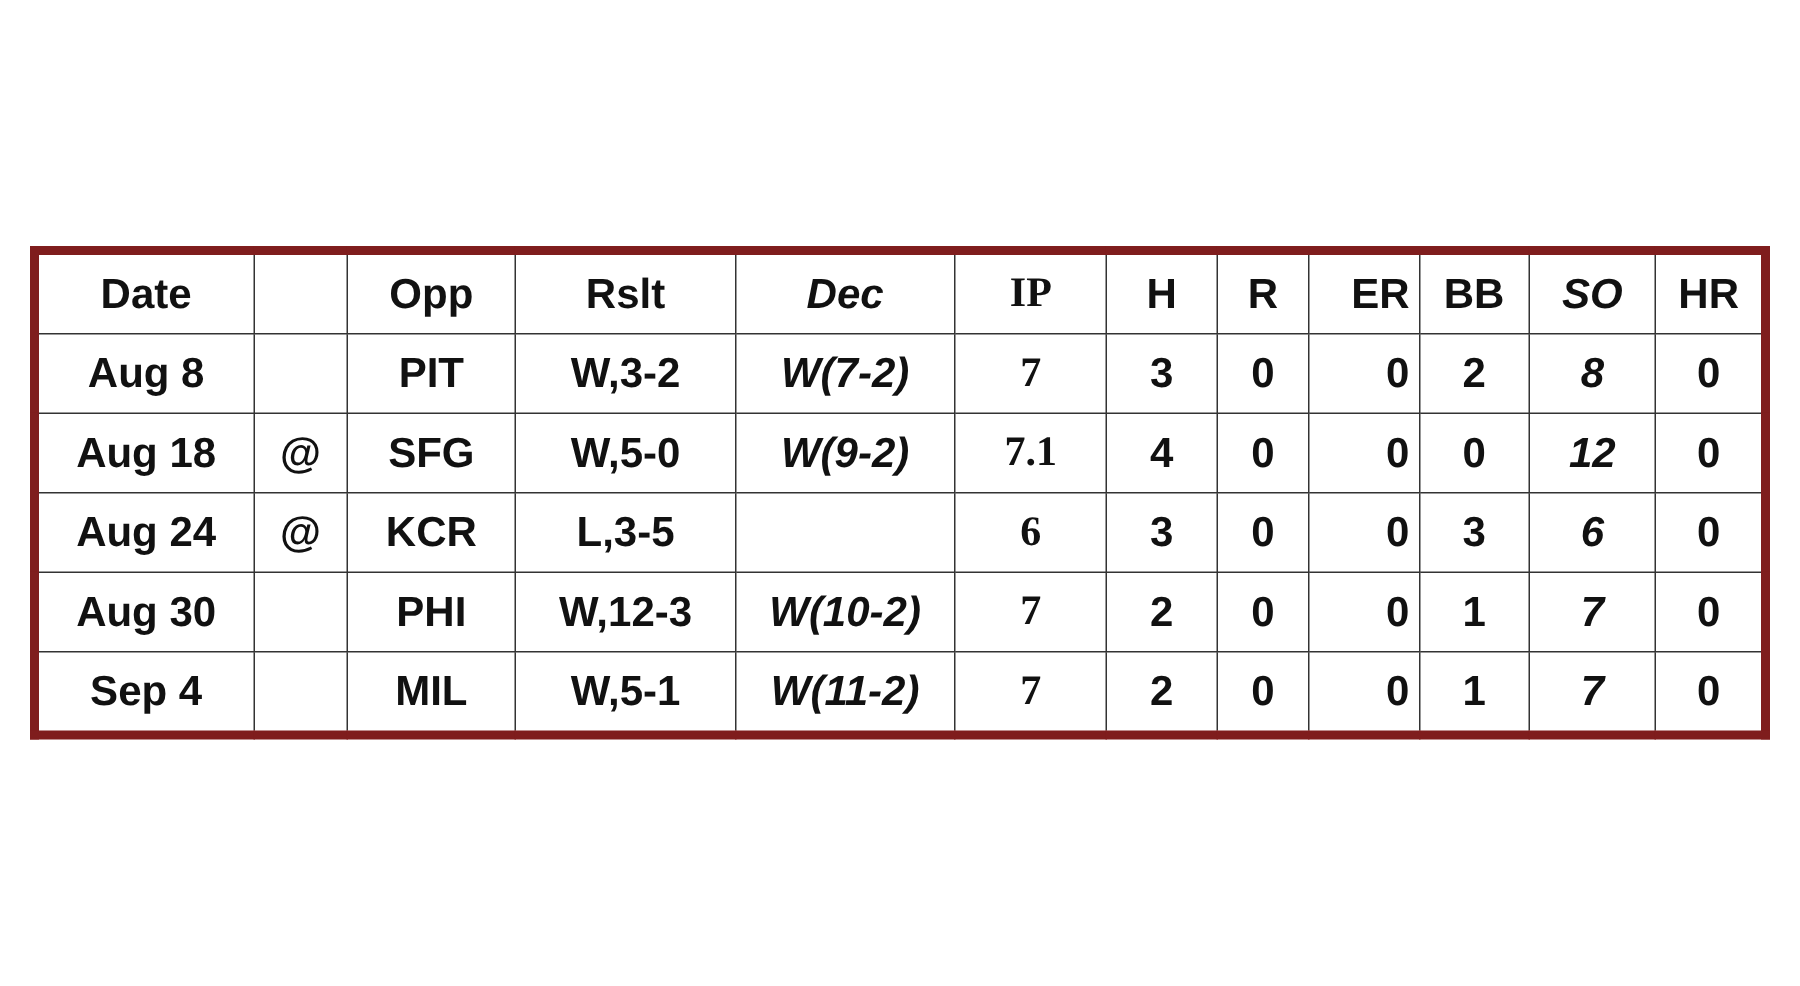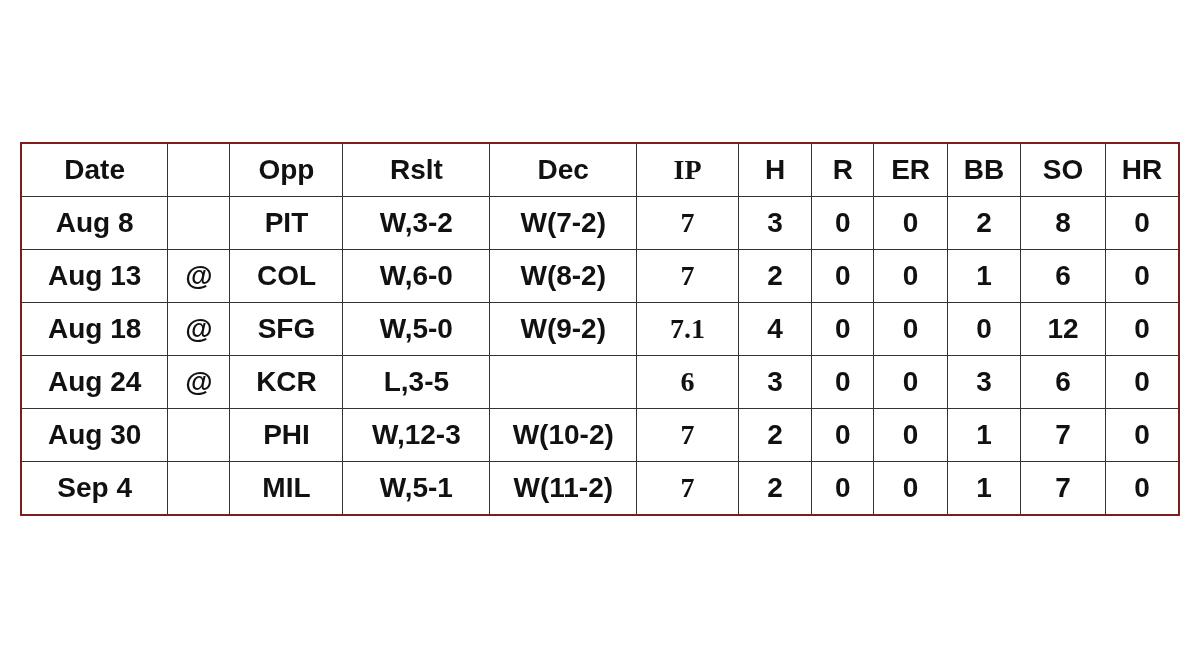--- a/index.html
+++ b/index.html
@@ -18,21 +18,21 @@
       font-family: Arial, sans-serif;
     }
 
     .table-container {
       width: 1160px;
     }
 
     table {
       width: 100%;
       border-collapse: collapse;
-      border: 2px solid #7f1d1d;
+      border: 6px solid #7f1d1d;
     }
 
     th, td {
       border: 1.5px solid #333;
       text-align: center;
       padding: 10px 6px;
       font-size: 28px;
       font-weight: bold;
       color: #111;
     }
@@ -42,27 +42,27 @@
     }
 
     td {
       font-weight: bold;
     }
 
     .col-date { width: 130px; }
     .col-at   { width: 55px; }
     .col-opp  { width: 100px; }
     .col-rslt { width: 130px; }
-    .col-dec  { width: 130px; }
+    .col-dec  { width: 130px; font-style: italic; }
     .col-ip   { width: 90px; font-family: Liberation Serif, serif; }
     .col-h    { width: 65px; }
     .col-r    { width: 55px; }
-    .col-er   { width: 65px; }
+    .col-er   { width: 65px; text-align: right; }
     .col-bb   { width: 65px; }
-    .col-so   { width: 75px; }
+    .col-so   { width: 75px; font-style: italic; }
     .col-hr   { width: 65px; }
   </style>
 </head>
 <body>
 
 <div class="table-container">
   <table>
     <thead>
       <tr>
         <th class="col-date">Date</th>
@@ -85,34 +85,20 @@
           <td class="col-at"></td>
           <td class="col-opp">PIT</td>
           <td class="col-rslt">W,3-2</td>
           <td class="col-dec">W(7-2)</td>
           <td class="col-ip">7</td>
           <td class="col-h">3</td>
           <td class="col-r">0</td>
           <td class="col-er">0</td>
           <td class="col-bb">2</td>
           <td class="col-so">8</td>
-          <td class="col-hr">0</td>
-        </tr>
-        <tr>
-          <td class="col-date">Aug 13</td>
-          <td class="col-at">@</td>
-          <td class="col-opp">COL</td>
-          <td class="col-rslt">W,6-0</td>
-          <td class="col-dec">W(8-2)</td>
-          <td class="col-ip">7</td>
-          <td class="col-h">2</td>
-          <td class="col-r">0</td>
-          <td class="col-er">0</td>
-          <td class="col-bb">1</td>
-          <td class="col-so">6</td>
           <td class="col-hr">0</td>
         </tr>
         <tr>
           <td class="col-date">Aug 18</td>
           <td class="col-at">@</td>
           <td class="col-opp">SFG</td>
           <td class="col-rslt">W,5-0</td>
           <td class="col-dec">W(9-2)</td>
           <td class="col-ip">7.1</td>
           <td class="col-h">4</td>

